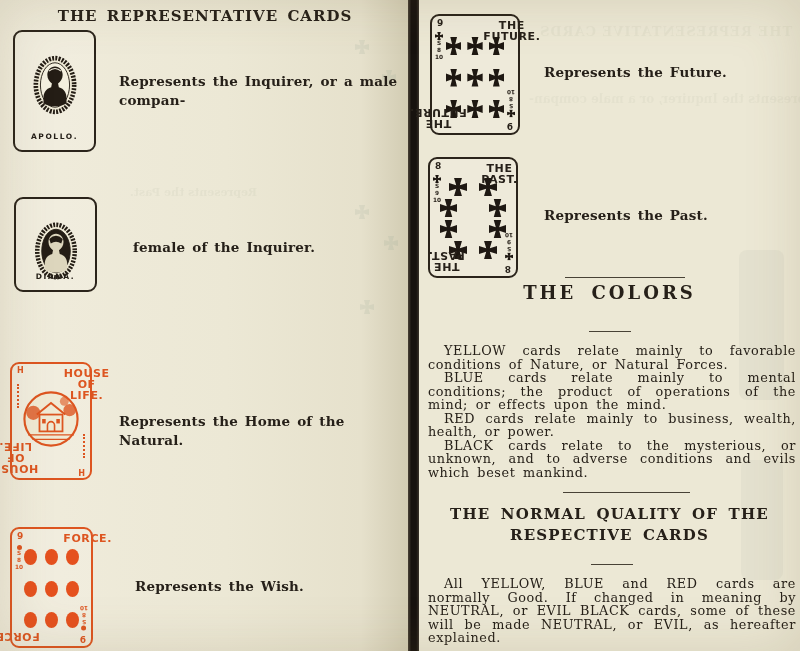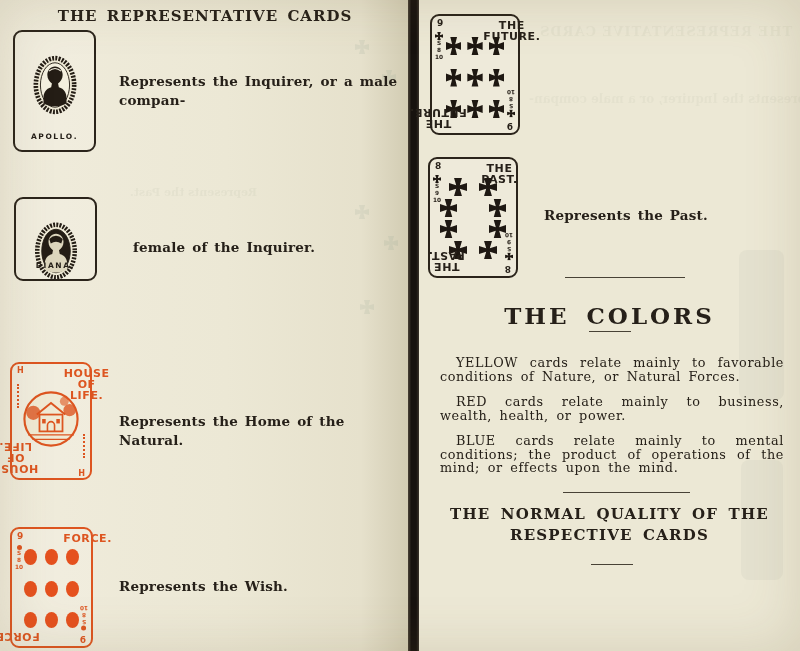--- a/index.html
+++ b/index.html
@@ -31,26 +31,26 @@
 
   
   .page-title {
     position:absolute; left:0; top:7px; width:410px; text-align:center;
     font-weight:bold; font-size:15px; letter-spacing:1px; word-spacing:3px;
   }
   .caption { position:absolute; font-weight:bold; font-size:13.5px; line-height:18.5px;
     letter-spacing:0.2px; word-spacing:2px; }
   .caption .l2 { display:block; padding-left:14px; }
   .sec-heading { position:absolute; left:0; width:381px; text-align:center; font-weight:bold; }
-  .colors-heading { top:302px; font-size:23px; letter-spacing:3px; word-spacing:6px; }
+  .colors-heading { top:282px; font-size:18px; letter-spacing:3px; word-spacing:6px; }
   .quality-heading { top:504px; font-size:15px; letter-spacing:1.2px; word-spacing:4px; line-height:21px; }
   .rule { position:absolute; height:1px; background:rgba(44,36,26,0.85); }
   .body-copy { position:absolute; left:9px; width:368px; font-size:12.8px; line-height:13.5px;
     text-align:justify; letter-spacing:0.6px; word-spacing:3px; }
-  .body-copy p { text-indent:16px; margin:12px; }
+  .body-copy p { text-indent:16px; margin:0; }
 
   
   .card { position:absolute; border-radius:9px; background:rgba(255,255,252,0.12); }
   .card.black-card { border:2px solid #2b241b; }
   .card.orange-card { border:2px solid #dd5520; color:#dd5520; }
   .card-top, .card-bottom {
     position:absolute; left:0; right:0; display:flex; align-items:flex-start;
     padding:3px 6px 0 5px;
     font-family:"DejaVu Sans", sans-serif; font-weight:bold; line-height:1;
   }
@@ -123,21 +123,21 @@
                    c0 -6 -4 -11 -10 -11 z" fill="#241d15"></path>
           <path d="M22 22 q8 -7 16 0" fill="none" stroke="#f4f0df" stroke-width="1.4"></path>
         </svg>
       </div>
       <div class="card-label">APOLLO.</div>
     </div>
     <div class="caption" style="left:119px; top:72px; width:286px;">
       <span>Represents the Inquirer, or a male compan-</span>
     </div>
 
-    <div class="card black-card" style="left:14px; top:197px; width:83px; height:84px;">
+    <div class="card black-card" style="left:14px; top:197px; width:83px; height:95px;">
       <div class="portrait-wrap">
         <svg viewBox="0 0 60 80" width="46" height="60">
           <ellipse cx="30" cy="40" rx="25" ry="35" fill="#efead6" stroke="#241d15" stroke-width="6" stroke-dasharray="2.6 1.7"></ellipse>
           <ellipse cx="30" cy="40" rx="19" ry="29" fill="#241d15" stroke="#241d15" stroke-width="1.2"></ellipse>
           <path d="M30 17 c-6 0 -10 5 -10 11 c0 5 3 9 6 11 l-1 5 c-7 2 -10 7 -10 14 l0 7
                    c10 5 20 5 30 0 l0 -7 c0 -7 -3 -12 -10 -14 l-1 -5 c3 -2 6 -6 6 -11
                    c0 -6 -4 -11 -10 -11 z" fill="#ddd6bd"></path>
           <path d="M21 24 q9 -9 18 0 l-2 6 q-7 -5 -14 0 z" fill="#241d15"></path>
         </svg>
       </div>
@@ -213,21 +213,21 @@
         <span class="extra">S</span>
         <span class="extra">8</span>
         <span class="extra">10</span>
       </div>
       <div class="card-bottom">
         <span class="rank">9</span>
         <span class="card-title">FORCE.</span>
         <span class="tr-spacer"></span>
       </div>
     </div>
-    <div class="caption" style="left:119px; top:577px; width:280px;">
+    <div class="caption" style="left:135px; top:577px; width:280px;">
       <span>Represents the Wish.</span>
     </div>
   </div>
 
   <div id="gutter"></div>
 
   <div class="page" id="right-page">
 
     <div class="ghost" style="left:120px; top:24px; font-size:13px; opacity:0.055; letter-spacing:1px;">THE REPRESENTATIVE CARDS</div>
     <div class="ghost" style="left:110px; top:92px; font-size:12px; opacity:0.05;">Represents the Inquirer, or a male compan-</div>
@@ -268,20 +268,23 @@
         <span class="extra">S</span>
         <span class="extra">8</span>
         <span class="extra">10</span>
       </div>
       <div class="card-bottom">
         <span class="rank">9</span>
         <span class="card-title">THE FUTURE.</span>
         <span class="tr-spacer"></span>
       </div>
     </div>
+    <div class="caption" style="left:125px; top:63px; width:240px;">
+      <span>Represents the Future.</span>
+    </div>
 
     <div class="card black-card" style="left:9px; top:157px; width:90px; height:121px;">
       <div class="card-top">
         <span class="rank">8</span>
         <span class="card-title">THE PAST.</span>
         <span class="tr-spacer"></span>
       </div>
       <div class="corner tl">
         <span class="cross-pip suit"></span>
         <span class="extra">S</span>
@@ -322,26 +325,30 @@
       <span>Represents the Past.</span>
     </div>
 
     <div class="rule" style="left:146px; top:277px; width:120px;"></div>
 
     <div class="sec-heading colors-heading">THE COLORS</div>
     <div class="rule" style="left:170px; top:331px; width:42px;"></div>
 
     <div class="body-copy" style="top:344px;">
       <p>YELLOW cards relate mainly to favorable conditions of Nature, or Natural Forces.</p>
+      <p>BLUE cards relate mainly to mental conditions; the product of operations of the mind; or effects upon the mind.</p>
       <p>RED cards relate mainly to business, wealth, health, or power.</p>
-      <p>BLUE cards relate mainly to mental conditions; the product of operations of the mind; or effects upon the mind.</p>
+      <p>BLACK cards relate to the mysterious, or unknown, and to adverse conditions and evils which beset mankind.</p>
     </div>
 
     <div class="rule" style="left:144px; top:492px; width:127px;"></div>
 
     <div class="sec-heading quality-heading">
       <span style="display:block;text-align:center;">THE NORMAL QUALITY OF THE</span>
       <span style="display:block;">RESPECTIVE CARDS</span>
     </div>
     <div class="rule" style="left:172px; top:564px; width:42px;"></div>
 
+    <div class="body-copy" style="top:577px;">
+      <p>All YELLOW, BLUE and RED cards are normally Good.  If changed in meaning by NEUTRAL, or EVIL BLACK cards, some of these will be made NEUTRAL, or EVIL, as hereafter explained.</p>
+    </div>
   </div>
 </div>
 
 </body></html>

